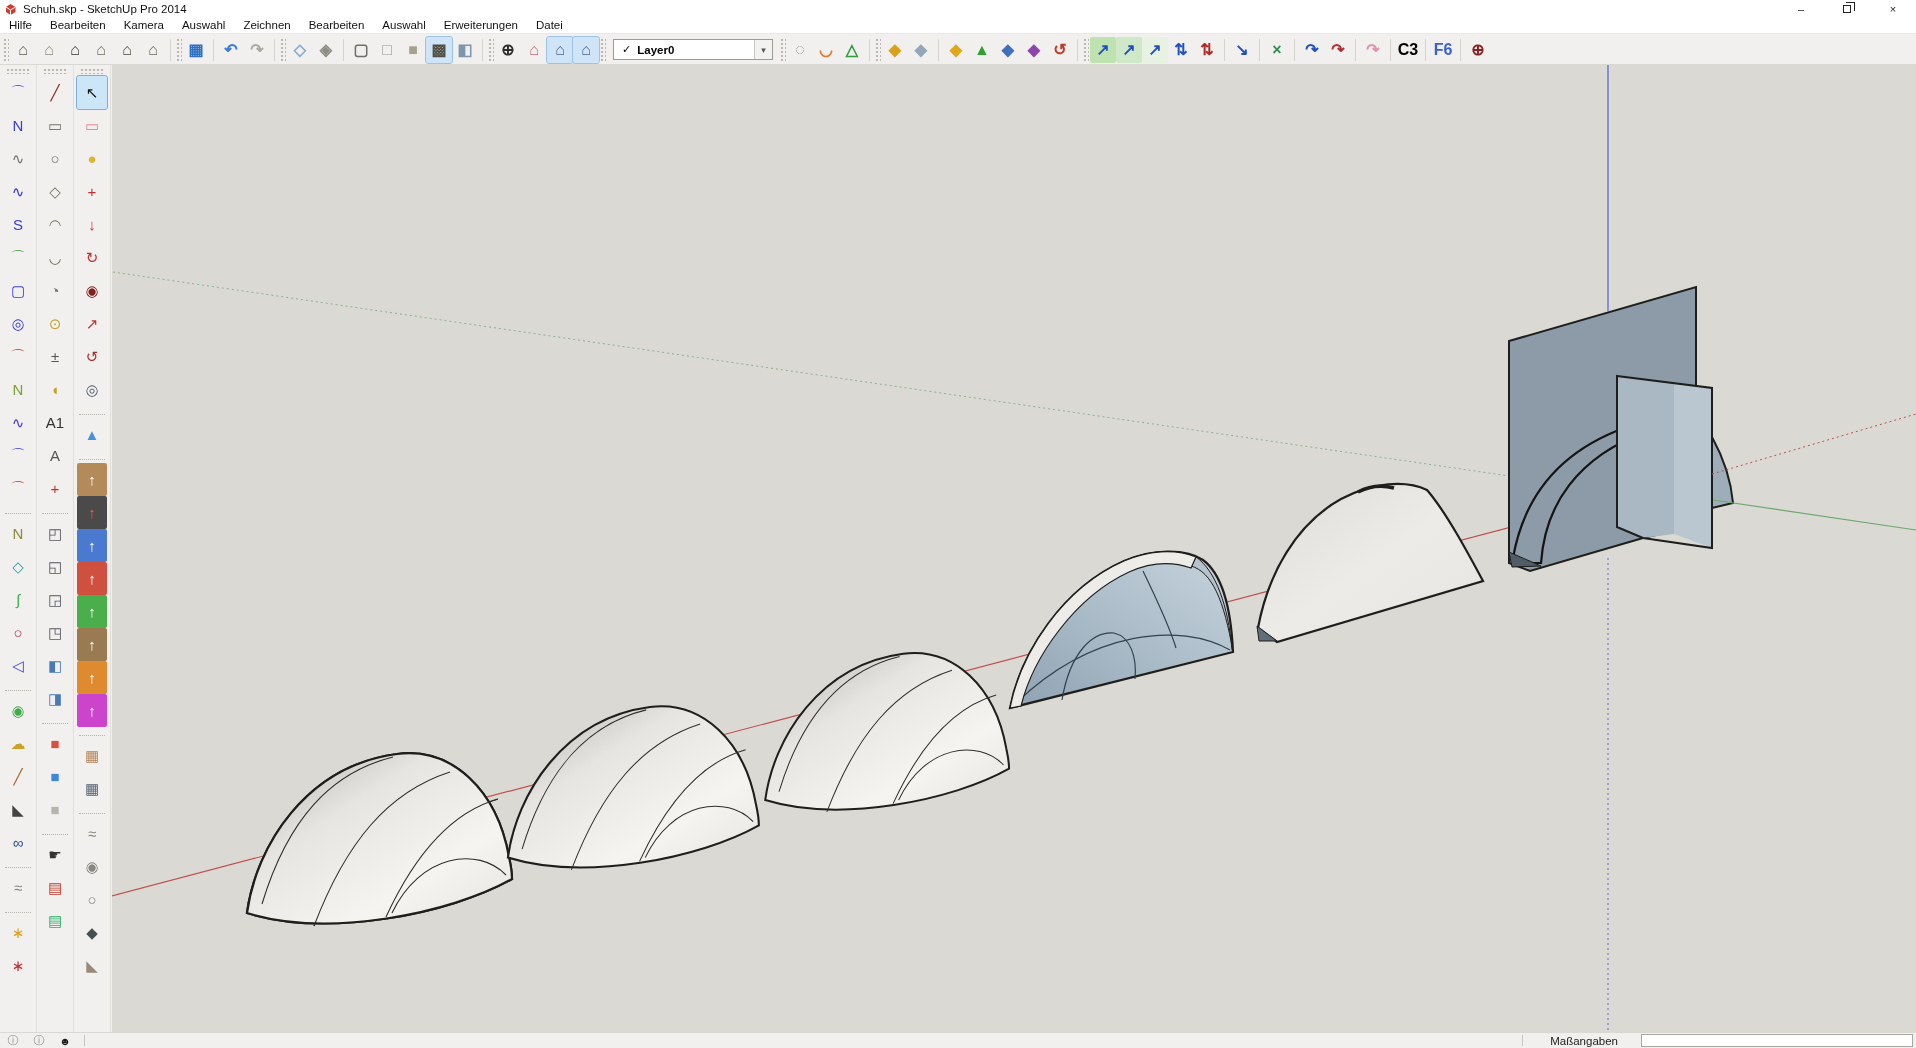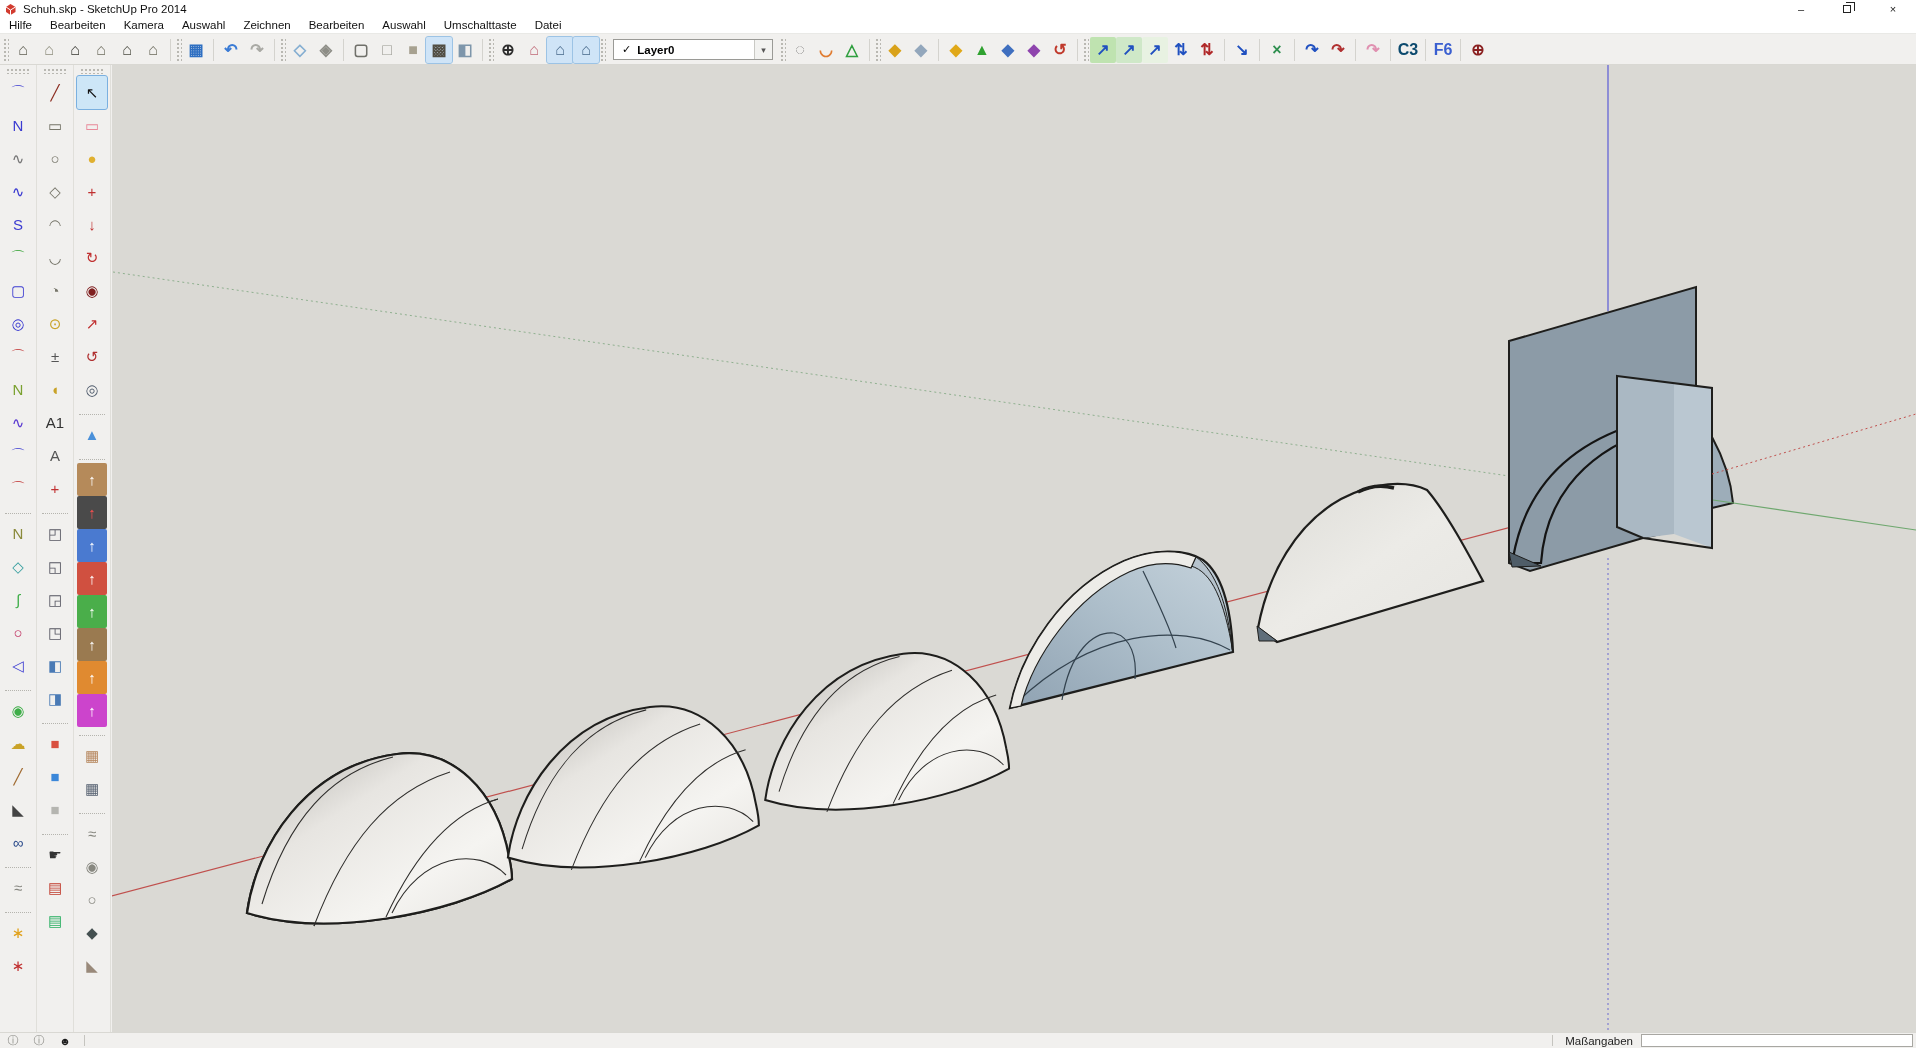--- a/index.html
+++ b/index.html
@@ -56,21 +56,21 @@
   
   .viewport { position:absolute; left:112px; top:65px; width:1804px; bottom:16px; background:#dad9d4; }
   .viewport svg { display:block; }
 
   
   .statusbar { position:absolute; left:0; bottom:0; width:1916px; height:16px; background:#f1f0ee;
     border-top:1px solid #d9d8d3; display:flex; align-items:center; font-size:11.5px; color:#222; }
   .sb-icon { width:26px; text-align:center; font-size:11px; color:#777; }
   .sb-sep { width:1px; height:11px; background:#c5c4bf; margin:0 6px; }
   .sb-msg { white-space:nowrap; }
-  .sb-right { margin-left:auto; display:flex; align-items:center; }
+  .sb-right { margin-left:auto; display:flex; align-items:center;gap:15px; }
   .sb-label { margin:0 8px 0 6px; }
   .sb-input { width:272px; height:13px; border:1px solid #a8a7a2; background:#fff; font-size:11px;
     margin-right:3px; }
 </style>
 </head>
 <body>
 
 <div class="titlebar">
   <span class="logo">
     <svg width="13" height="13" viewBox="0 0 13 13">
@@ -105,21 +105,21 @@
     <span class="menu-item">
       <span>Zeichnen</span>
     </span>
     <span class="menu-item">
       <span>Bearbeiten</span>
     </span>
     <span class="menu-item">
       <span>Auswahl</span>
     </span>
     <span class="menu-item">
-      <span>Umschalttaste</span>
+      <span>Erweiterungen</span>
     </span>
     <span class="menu-item">
       <span>Datei</span>
     </span>
   </div>
 
 <div class="toolbar">
   <span style="display:contents">
     
   <span class="grip"></span><span class="tb-icon">
@@ -206,21 +206,21 @@
         <span class="g" style="color: rgb(32, 80, 192);">↘</span>
       </span><span class="sep"></span><span class="tb-icon">
         <span class="g" style="color: rgb(47, 143, 79);">×</span>
       </span><span class="sep"></span><span class="tb-icon">
         <span class="g" style="color: rgb(32, 80, 192);">↷</span>
       </span><span class="tb-icon">
         <span class="g" style="color: rgb(176, 48, 48);">↷</span>
       </span><span class="sep"></span><span class="tb-icon">
         <span class="g" style="color: rgb(224, 144, 176);">↷</span>
       </span><span class="sep"></span><span class="tb-icon">
-        <span class="g" style="color: #0c4a6e;">C3</span>
+        <span class="g" style="color: #000000;">C3</span>
       </span><span class="sep"></span><span class="tb-icon">
         <span class="g" style="color: rgb(58, 95, 208);">F6</span>
       </span><span class="sep"></span><span class="tb-icon">
         <span class="g" style="color: rgb(138, 32, 32);">⊕</span>
       </span></span>
 </div>
 
 <div class="palette">
   <div class="pal-col">
     <div class="grip-h"></div>

